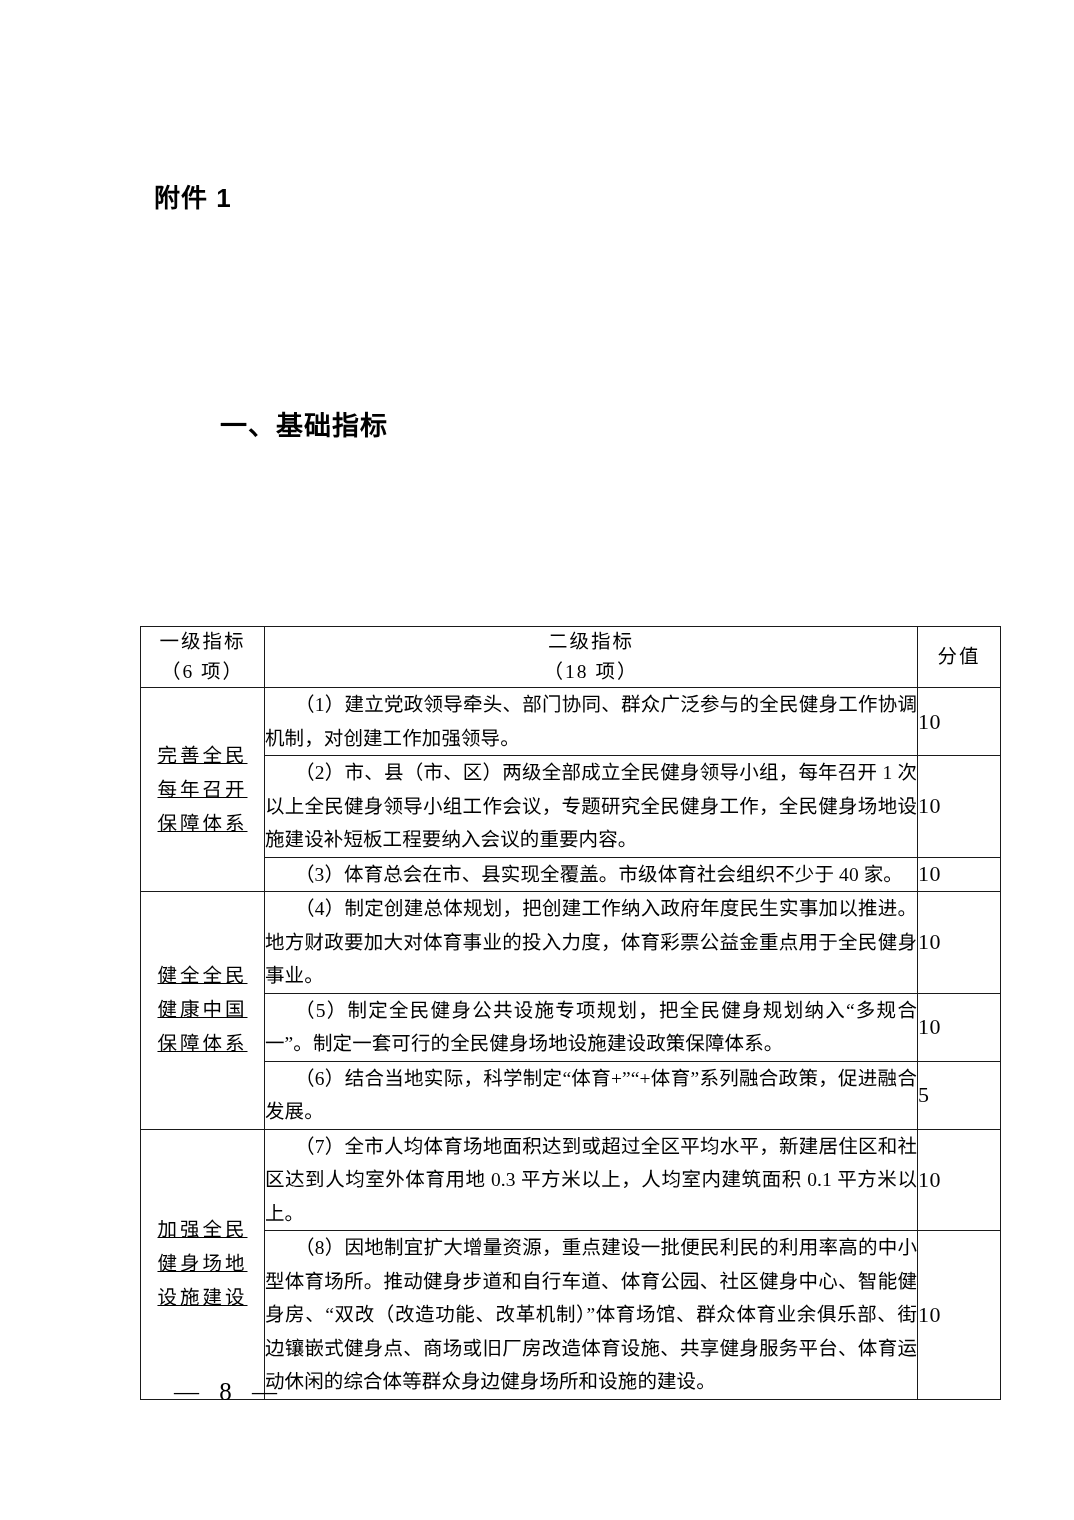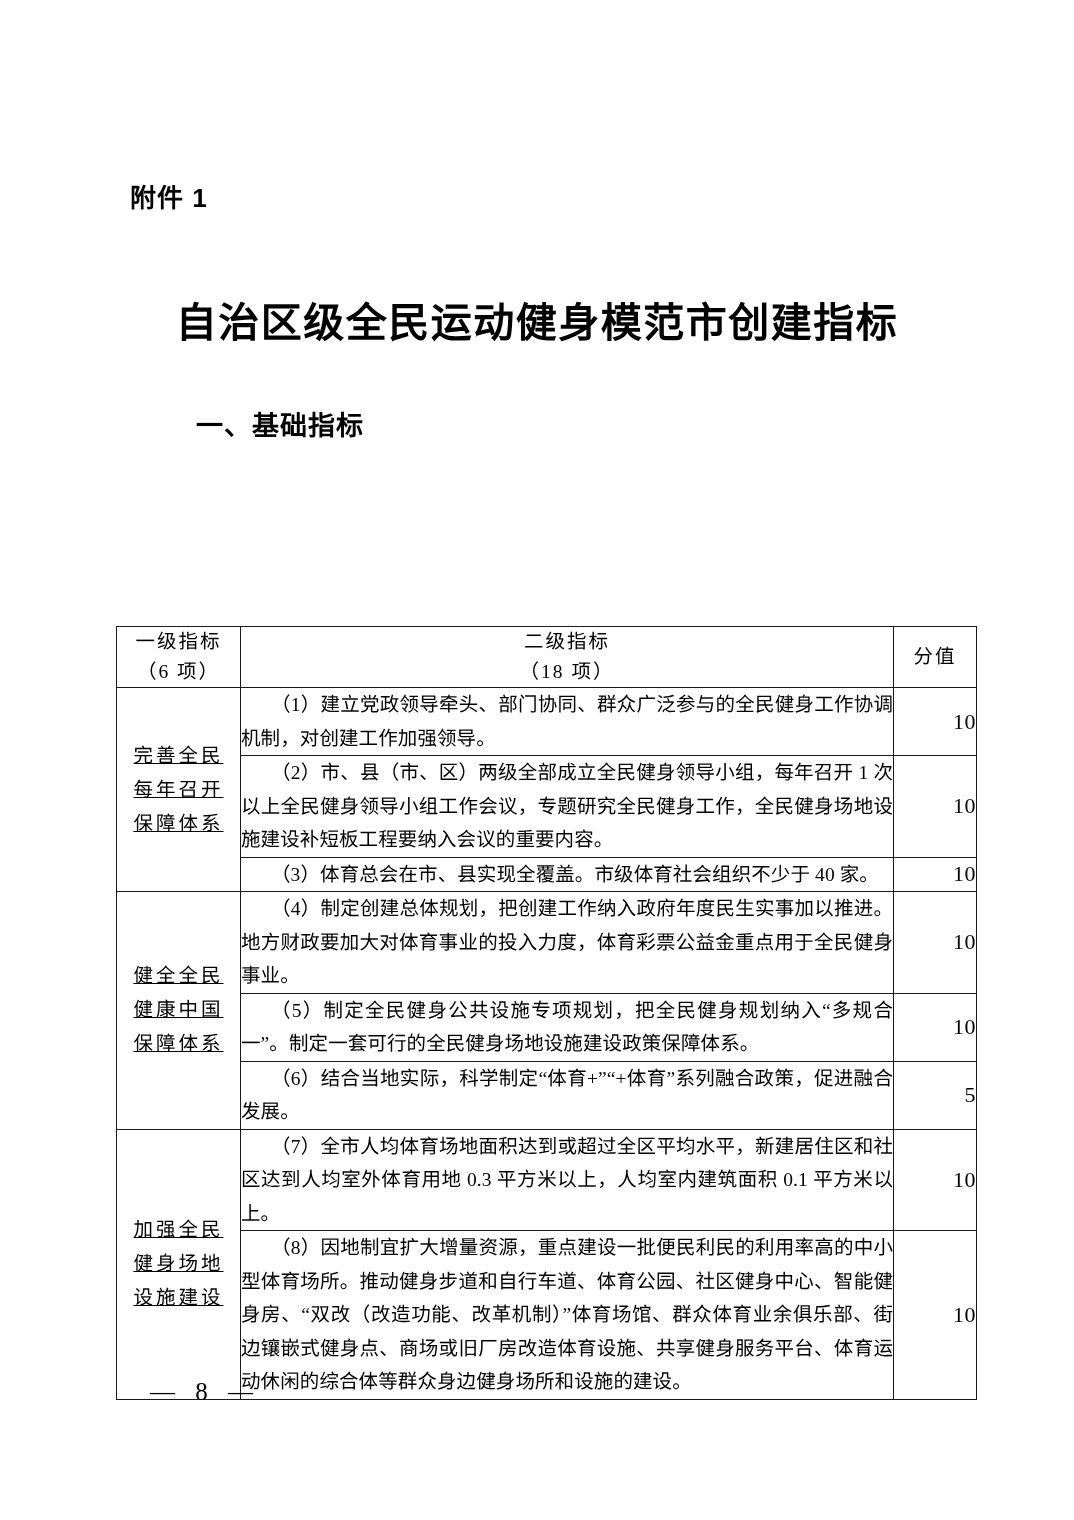--- a/index.html
+++ b/index.html
@@ -14,20 +14,21 @@
     position: relative;
     font-family: "Liberation Serif", "DejaVu Serif", serif;
     color: #000000;
     overflow: hidden;
   }
 
   .page {
     position: absolute;
     inset: 0;
     padding: 4px;
+    margin-left: 24px;
   }
 
   
   .attachment-label {
     position: absolute;
     left: 130px;
     top: 183px;
     font-family: "Liberation Sans", "DejaVu Sans", sans-serif;
     font-size: 26px;
     font-weight: 700;
@@ -121,21 +122,21 @@
   .desc-cell {
     padding: 10px 13px 11px 13px;
     line-height: 33.5px;
     text-align: justify;
     text-justify: inter-character;
     text-indent: 30px;
     letter-spacing: 0.1px;
   }
 
   .score-cell {
-    text-align: right;
+    text-align: left;
     font-size: 22px;
     letter-spacing: 0.5px;
   }
 
   
   .page-footer {
     position: absolute;
     left: 150px;
     top: 1378px;
     font-family: "Liberation Serif", "DejaVu Serif", serif;
@@ -144,21 +145,20 @@
     white-space: nowrap;
   }
 </style>
 </head>
 <body>
 
 <div class="page">
 
   <div class="attachment-label">附件 1</div>
 
-  <h1 class="doc-title">自治区级全民运动健身模范市创建指标</h1>
 
   <h2 class="section-heading">一、基础指标</h2>
 
 
   <table class="indicator-table">
     <colgroup>
       <col class="col-l1">
       <col class="col-l2">
       <col class="col-score">
     </colgroup>

